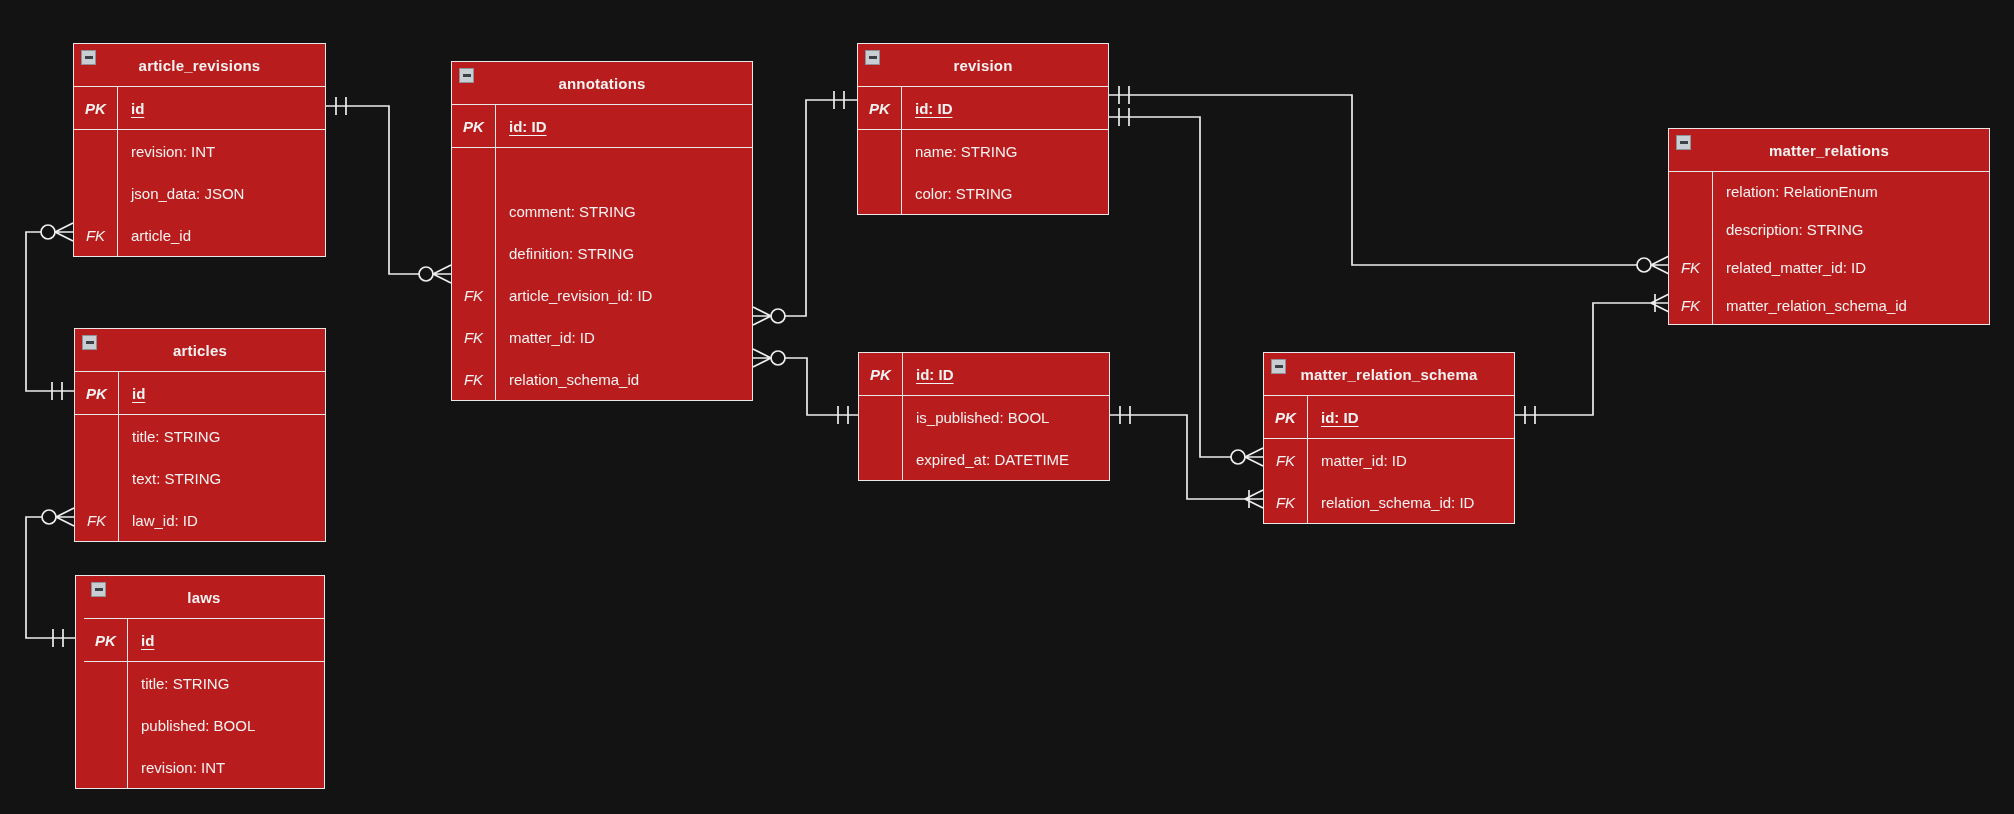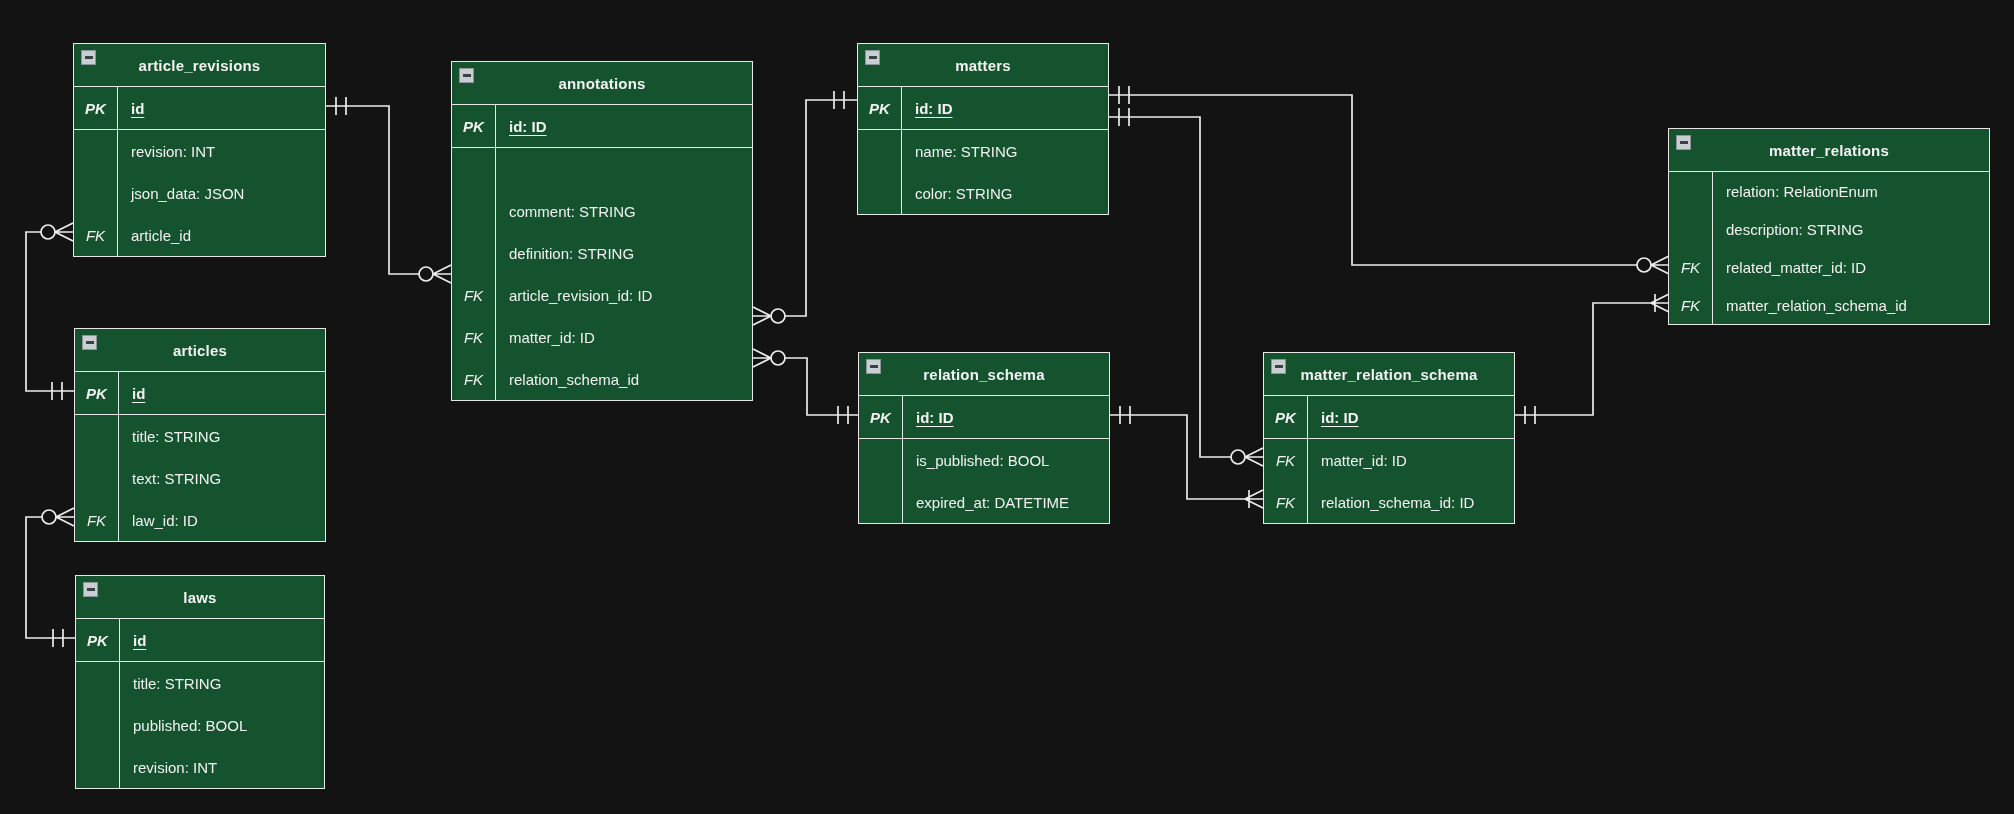--- a/index.html
+++ b/index.html
@@ -11,21 +11,21 @@
     position:relative;
   }
   #canvas{position:absolute;left:0;top:0;width:2014px;height:814px;}
   svg.wires{position:absolute;left:0;top:0;}
   svg.wires path{stroke:#ededed;stroke-width:1.7;fill:none;}
   svg.wires circle{stroke:#ededed;stroke-width:1.7;fill:#131313;}
 
   .etable{
     position:absolute;
     box-sizing:border-box;
-    background:#14532d;
+    background:#b91c1c;
     border:1.5px solid #e8e8e8;
     color:#f2f2f2;
     font-size:15px;
   }
   .thead{
     position:relative;
     height:42px;
     border-bottom:1.5px solid #e8e8e8;
     display:flex;align-items:center;justify-content:center;
   }
@@ -187,21 +187,21 @@
       <span class="kcell">FK</span>
       <span class="fcell">relation_schema_id</span>
     </div>
   </div>
 
   <div class="etable" style="left:857px;top:43px;width:252px;">
     <div class="thead">
       <span class="collapse">
           <span class="minus"></span>
         </span>
-      <span class="ttitle">matters</span>
+      <span class="ttitle">revision</span>
     </div>
     <div class="prow">
       <span class="kcell">PK</span>
       <span class="fcell pkfield">id: ID</span>
     </div>
     <div class="brow">
       <span class="kcell"></span>
       <span class="fcell">name: STRING</span>
     </div>
     <div class="brow">
@@ -254,26 +254,20 @@
       <span class="kcell"></span>
       <span class="fcell">text: STRING</span>
     </div>
     <div class="brow">
       <span class="kcell">FK</span>
       <span class="fcell">law_id: ID</span>
     </div>
   </div>
 
   <div class="etable" style="left:858px;top:352px;width:252px;">
-    <div class="thead">
-      <span class="collapse">
-          <span class="minus"></span>
-        </span>
-      <span class="ttitle">relation_schema</span>
-    </div>
     <div class="prow">
       <span class="kcell">PK</span>
       <span class="fcell pkfield">id: ID</span>
     </div>
     <div class="brow">
       <span class="kcell"></span>
       <span class="fcell">is_published: BOOL</span>
     </div>
     <div class="brow">
       <span class="kcell"></span>
@@ -295,21 +289,21 @@
     <div class="brow">
       <span class="kcell">FK</span>
       <span class="fcell">matter_id: ID</span>
     </div>
     <div class="brow">
       <span class="kcell">FK</span>
       <span class="fcell">relation_schema_id: ID</span>
     </div>
   </div>
 
-  <div class="etable" style="left:75px;top:575px;width:250px;">
+  <div class="etable" style="left:75px;top:575px;width:250px;padding-left:8px;">
     <div class="thead">
       <span class="collapse">
           <span class="minus"></span>
         </span>
       <span class="ttitle">laws</span>
     </div>
     <div class="prow">
       <span class="kcell">PK</span>
       <span class="fcell pkfield">id</span>
     </div>

